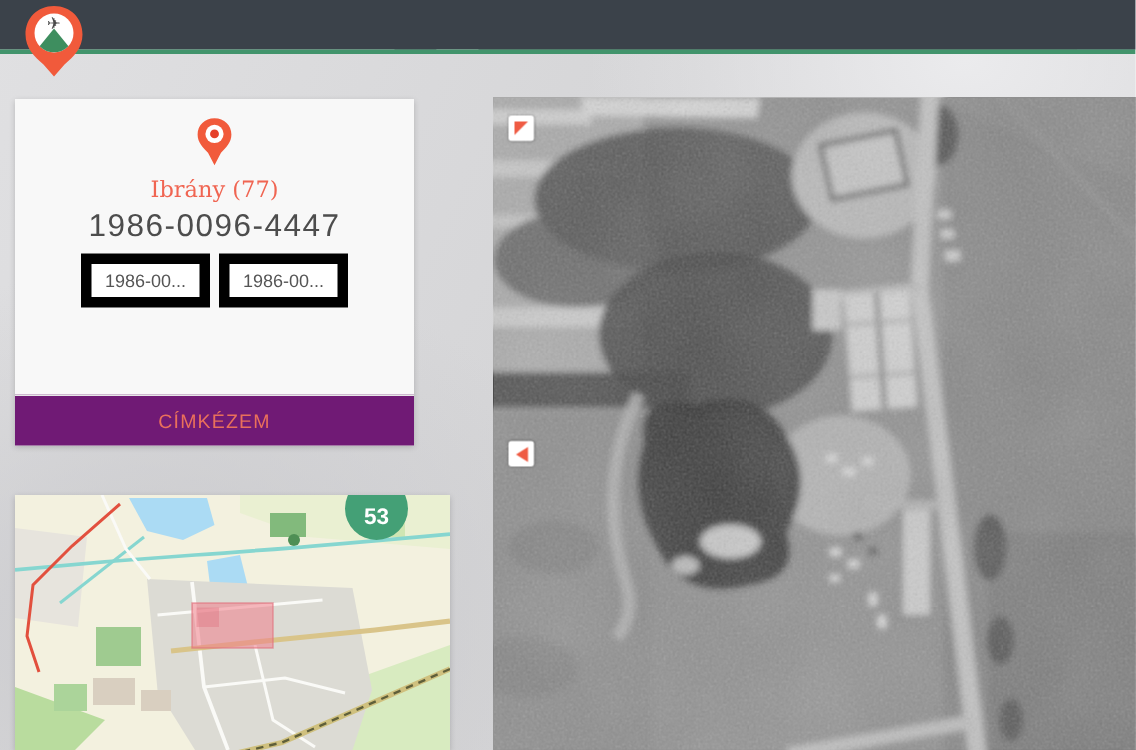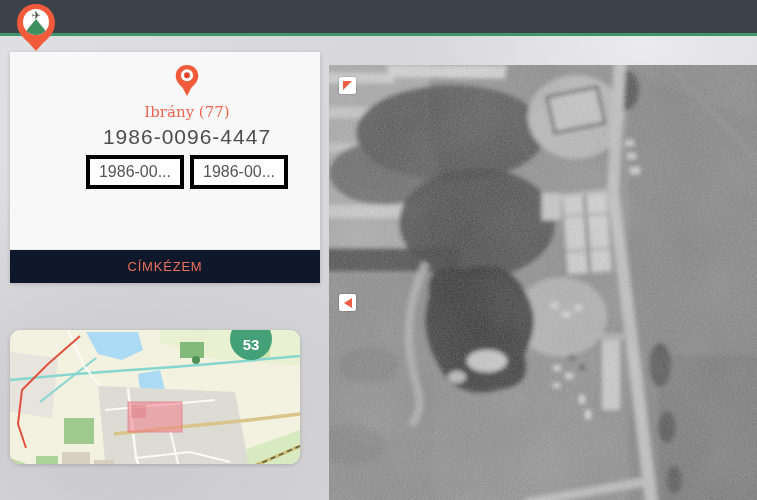--- a/index.html
+++ b/index.html
@@ -21,37 +21,37 @@
   .lang-hu{width:28px;height:33px;background:#343b43;color:#f2f2f2;font-size:12px;
     display:flex;align-items:center;justify-content:center;cursor:pointer;}
   .lang-en{width:28px;height:30px;margin-top:3px;background:#ffffff;color:#e8604c;font-size:12px;
     display:flex;align-items:center;justify-content:center;cursor:pointer;}
   .nav-dark{position:absolute;left:319px;top:0;width:399px;height:33px;background:#2d3634;}
   .nav-search{display:inline-block;margin-left:39px;line-height:33px;color:#f3f3f3;
     font-style:italic;font-size:15px;cursor:pointer;}
   .nav-light{position:absolute;left:718px;top:0;width:39px;height:33px;background:#475061;}
   .logo{position:absolute;left:13px;top:2px;width:46px;height:50px;z-index:9;cursor:pointer;}
   
-  .card{position:absolute;left:10px;top:52px;width:266px;height:231px;background:#f8f8f8;
-    box-shadow:0 1px 4px rgba(0,0,0,.18);text-align:center;padding-left:44px;}
+  .card{position:absolute;left:10px;top:66px;width:266px;height:231px;background:#f8f8f8;
+    box-shadow:0 1px 4px rgba(0,0,0,.18);text-align:center;}
   .card-pin{display:block;margin:12px auto 0 auto;}
   .loc{margin-top:6px;font-family:"DejaVu Serif","Liberation Serif",serif;
     font-size:15px;color:#f06552;}
   .pid{margin-top:4px;font-size:21px;color:#4d4d4d;letter-spacing:1px;}
   .pdate{margin-top:12px;font-size:16px;color:#666;}
   .rel-row{margin-top:6px;display:flex;justify-content:center;gap:6px;}
-  .rel-btn{background:#fff;border:4px solid #000000;color:#555;font-size:16px;
+  .rel-btn{background:#fff;border:7px solid #000000;color:#555;font-size:12px;
     padding:4px 9px;cursor:pointer;font-family:inherit;}
   .card-footer{position:absolute;left:0;bottom:0;width:100%;height:33px;
-    border-top:1px solid #e7e7e7;background:#0f172a;
+    border-top:1px solid #e7e7e7;background:#701a75;
     display:flex;align-items:center;justify-content:center;}
   .tag-link{color:#e9705b;font-size:13px;letter-spacing:.8px;cursor:pointer;}
   
-  .map-thumb{position:absolute;left:10px;top:330px;width:290px;height:134px;overflow:hidden;
-    box-shadow:0 1px 4px rgba(0,0,0,.18);cursor:pointer;background:#f3f1df;border-radius:11px;}
+  .map-thumb{position:absolute;left:10px;top:330px;width:290px;height:170px;overflow:hidden;
+    box-shadow:0 1px 4px rgba(0,0,0,.18);cursor:pointer;background:#f3f1df;}
   .badge{position:absolute;left:220px;top:-12px;width:42px;height:42px;border-radius:50%;
     background:#44a076;display:flex;align-items:center;justify-content:center;}
   .badge span{color:#fff;font-size:15px;font-weight:bold;margin-top:10px;}
   
   .photo{position:absolute;left:329px;top:65px;width:428px;height:435px;overflow:hidden;
     background:#8f8f8f;cursor:grab;}
   .pbtn{position:absolute;width:17px;height:17px;background:#fff;border:none;border-radius:2px;
     display:flex;align-items:center;justify-content:center;padding:0;cursor:pointer;
     box-shadow:0 0 2px rgba(0,0,0,.35);}
   .pbtn.expand{left:10px;top:12px;}

